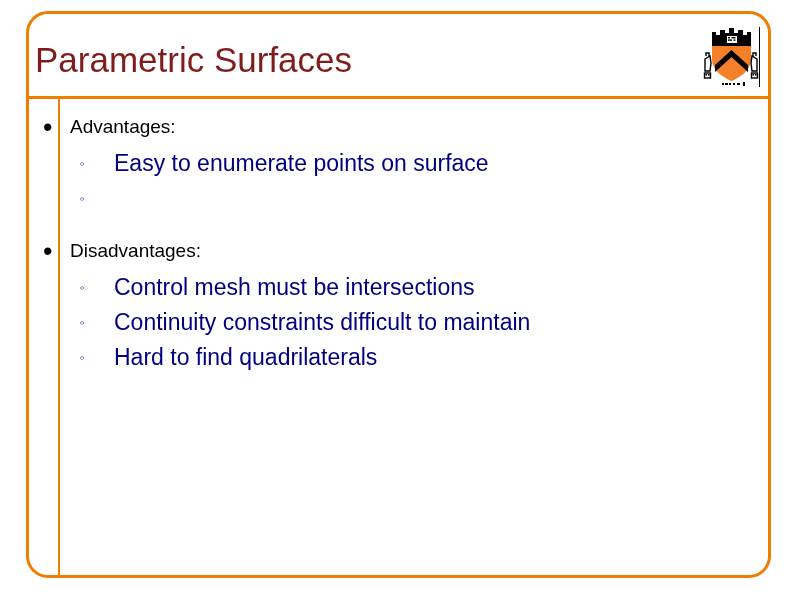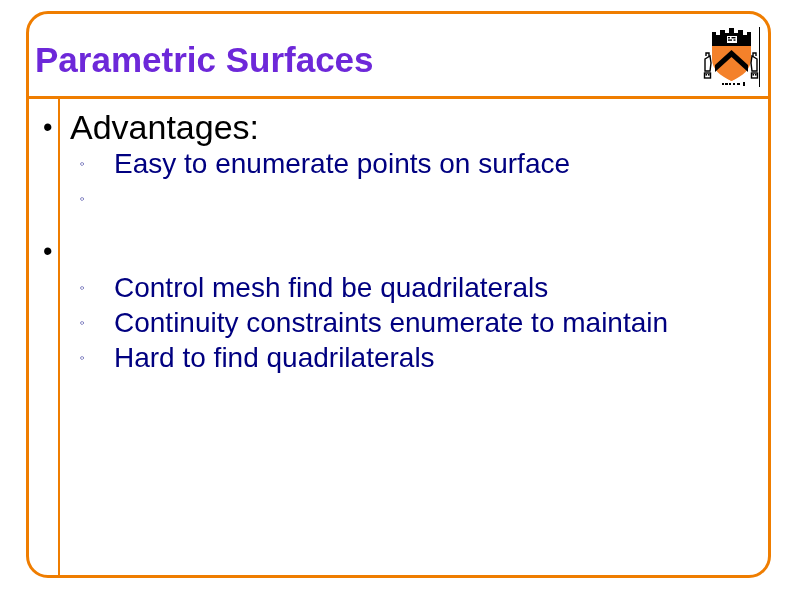--- a/index.html
+++ b/index.html
@@ -57,22 +57,22 @@
     left: 26px;
     top: 11px;
     width: 745px;
     height: 86px;
   }
   #page-title {
     position: absolute;
     left: 9px;
     top: 29px;
     font-size: 35px;
-    font-weight: bold;
-    color: #6d28d9;
+    font-weight: normal;
+    color: #7f1d1d;
     letter-spacing: 0px;
     white-space: nowrap;
   }
 
   
   #logo-block {
     position: absolute;
     left: 703px;
     top: 25px;
     width: 62px;
@@ -104,21 +104,21 @@
     width: 30px;
     flex: none;
     font-size: 27px;
     line-height: 38px;
     color: #000000;
     text-align: left;
     padding-left: 3px;
     box-sizing: border-box;
   }
   .l1-text {
-    font-size: 34px;
+    font-size: 19px;
     line-height: 38px;
     color: #000000;
     white-space: nowrap;
     text-align: center;
   }
 
   .l2-group {
     margin-left: 0px;
   }
   .l2-item {
@@ -130,21 +130,21 @@
     width: 34px;
     margin-left: 40px;
     flex: none;
     font-size: 13px;
     line-height: 35px;
     color: #000080;
     text-align: left;
     box-sizing: border-box;
   }
   .l2-text {
-    font-size: 28px;
+    font-size: 23px;
     line-height: 35px;
     color: #000080;
     white-space: nowrap;
   }
 
   .spacer-block { height: 16px; }
 </style>
 </head>
 <body>
 
@@ -219,30 +219,31 @@
       </div>
       <div class="l2-item">
         <span class="l2-bullet">◦</span>
       </div>
     </div>
 
     <div class="spacer-block"></div>
 
     <div class="l1-item">
       <span class="l1-bullet">•</span>
+      <span class="l1-text">Disadvantages:</span>
     </div>
 
     <div class="l2-group">
       <div class="l2-item">
         <span class="l2-bullet">◦</span>
-        <span class="l2-text">Control mesh find be quadrilaterals</span>
-      </div>
-      <div class="l2-item">
-        <span class="l2-bullet">◦</span>
-        <span class="l2-text">Continuity constraints enumerate to maintain</span>
+        <span class="l2-text">Control mesh must be intersections</span>
+      </div>
+      <div class="l2-item">
+        <span class="l2-bullet">◦</span>
+        <span class="l2-text">Continuity constraints difficult to maintain</span>
       </div>
       <div class="l2-item">
         <span class="l2-bullet">◦</span>
         <span class="l2-text">Hard to find quadrilaterals</span>
       </div>
     </div>
 
   </div>
 
 </div>

